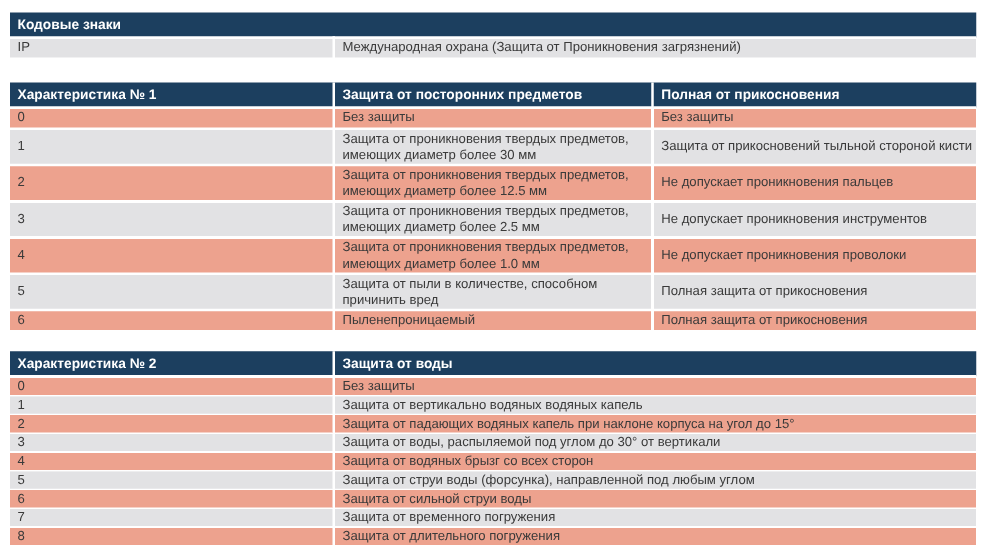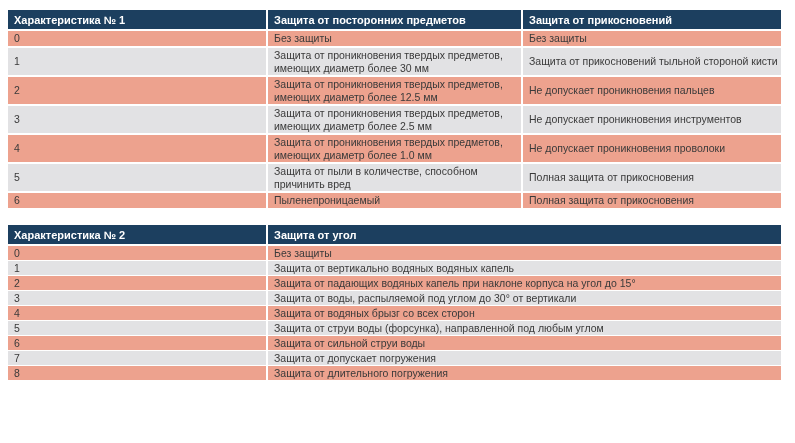--- a/index.html
+++ b/index.html
@@ -37,32 +37,49 @@
   #t3 td{border-bottom:1.5px solid #ffffff;height:12px;line-height:12px;}
   tr.salmon td{background:var(--salmon);}
   tr.gray td{background:var(--gray);}
   #t2 td.c2, #t3 td.c1, #t1 td.c1{white-space:nowrap;}
 </style>
 </head>
 <body>
 
 <div class="page">
 
+  <table id="t1">
+    <colgroup>
+        <col style="width:259px">
+        <col>
+      </colgroup>
+    <thead>
+      <tr>
+        <th colspan="2">Кодовые знаки</th>
+      </tr>
+    </thead>
+    <tbody>
+        <tr class="gray">
+          <td class="c0">IP</td>
+          <td class="c1">Международная охрана (Защита от Проникновения загрязнений)</td>
+        </tr>
+      </tbody>
+  </table>
 
   <table id="t2">
     <colgroup>
         <col style="width:259px">
         <col style="width:255px">
         <col>
       </colgroup>
     <thead>
       <tr>
         <th>Характеристика № 1</th>
         <th>Защита от посторонних предметов</th>
-        <th>Защита от прикосновений</th>
+        <th>Полная от прикосновения</th>
       </tr>
     </thead>
     <tbody>
         <tr class="salmon">
           <td class="c0">0</td>
           <td class="c1">Без защиты</td>
           <td class="c2">Без защиты</td>
         </tr>
         <tr class="gray">
           <td class="c0">1</td>
@@ -98,21 +115,21 @@
   </table>
 
   <table id="t3">
     <colgroup>
         <col style="width:259px">
         <col>
       </colgroup>
     <thead>
       <tr>
         <th>Характеристика № 2</th>
-        <th>Защита от угол</th>
+        <th>Защита от воды</th>
       </tr>
     </thead>
     <tbody>
         <tr class="salmon">
           <td class="c0">0</td>
           <td class="c1">Без защиты</td>
         </tr>
         <tr class="gray">
           <td class="c0">1</td>
           <td class="c1">Защита от вертикально водяных водяных капель</td>
@@ -132,21 +149,21 @@
         <tr class="gray">
           <td class="c0">5</td>
           <td class="c1">Защита от струи воды (форсунка), направленной под любым углом</td>
         </tr>
         <tr class="salmon">
           <td class="c0">6</td>
           <td class="c1">Защита от сильной струи воды</td>
         </tr>
         <tr class="gray">
           <td class="c0">7</td>
-          <td class="c1">Защита от допускает погружения</td>
+          <td class="c1">Защита от временного погружения</td>
         </tr>
         <tr class="salmon">
           <td class="c0">8</td>
           <td class="c1">Защита от длительного погружения</td>
         </tr>
       </tbody>
   </table>
 
 </div>
 

